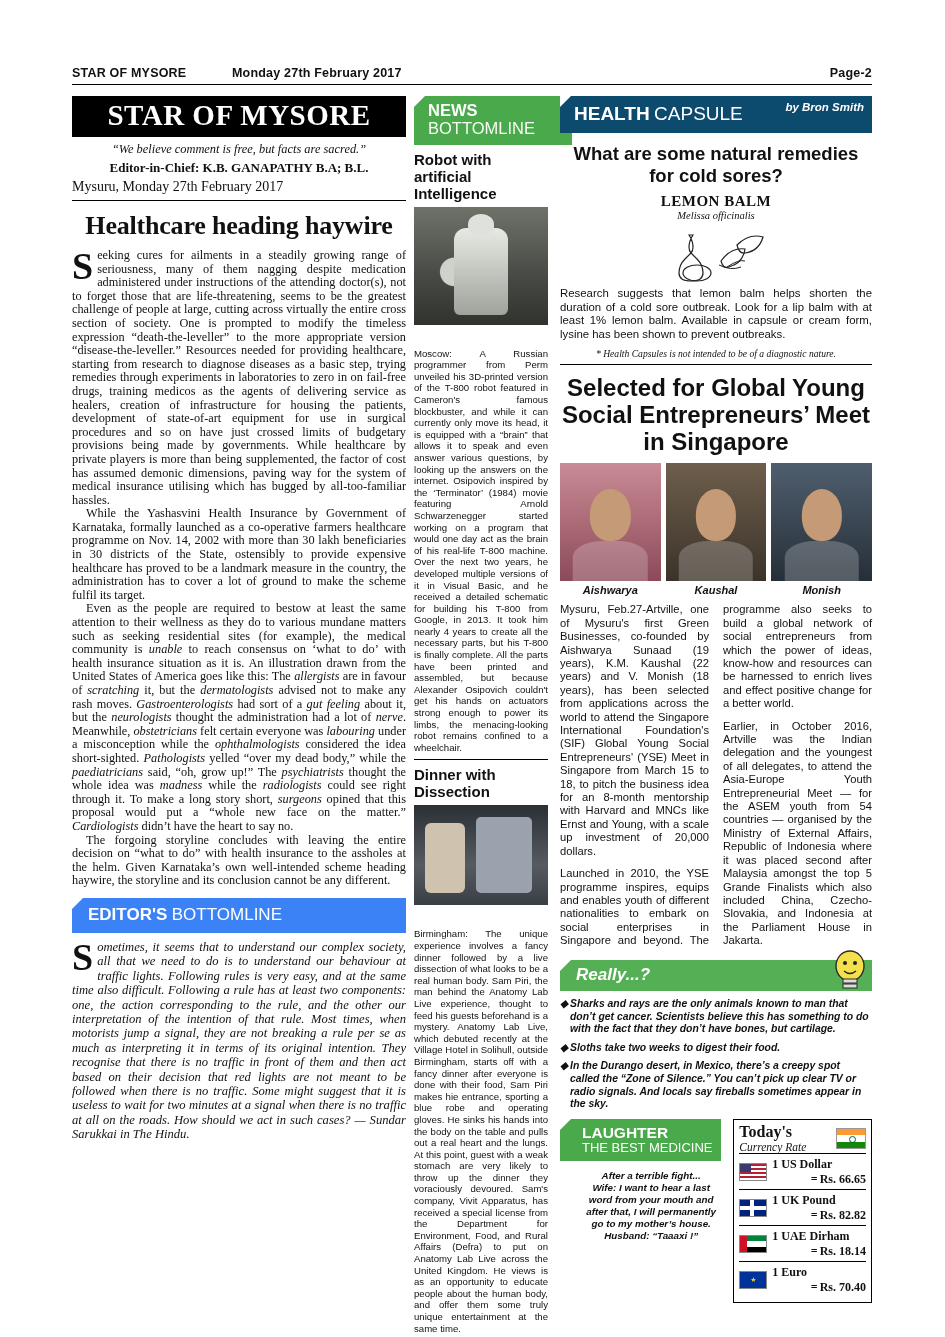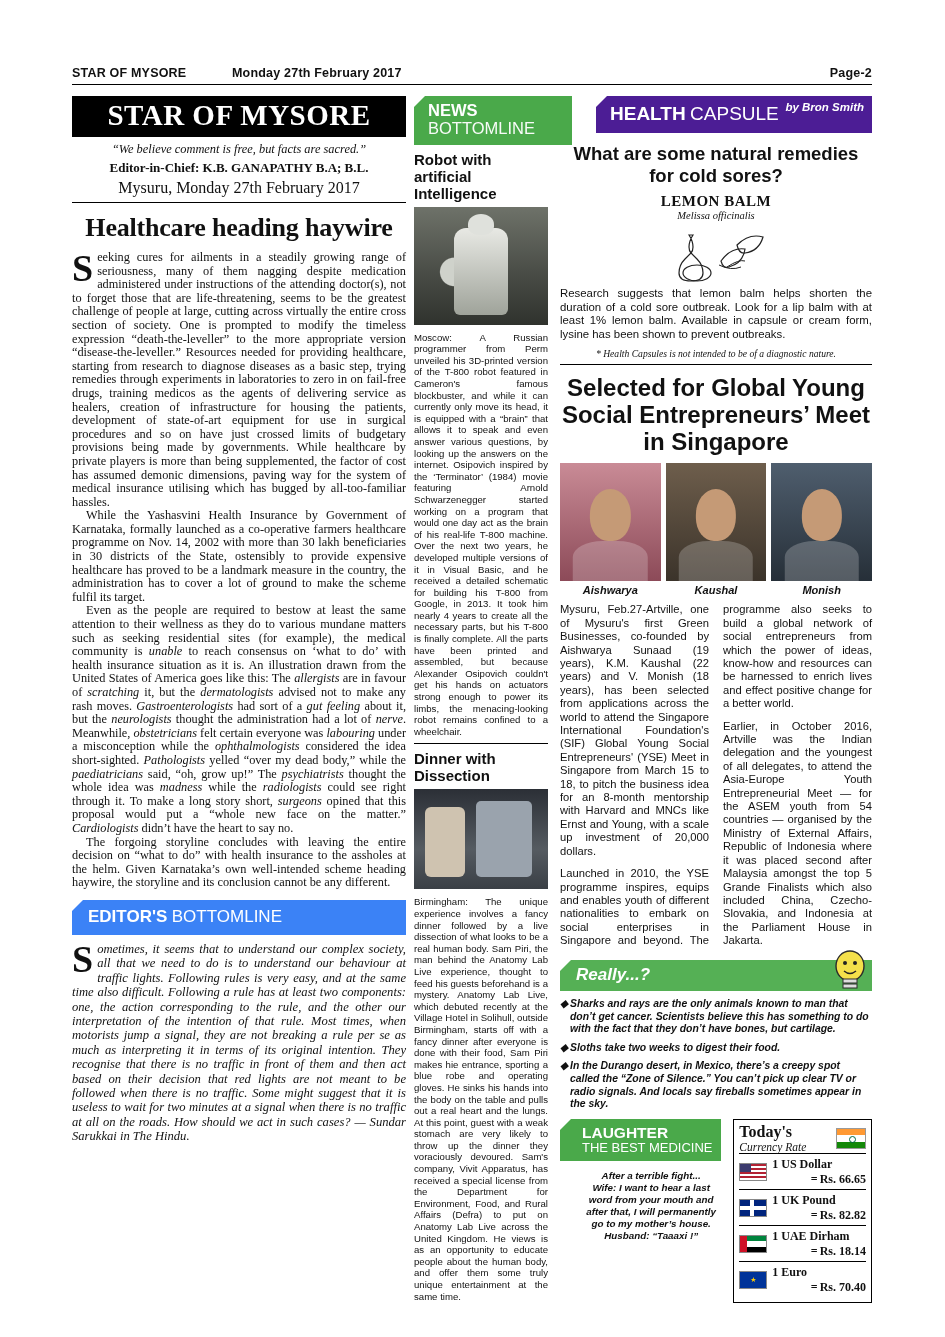--- a/index.html
+++ b/index.html
@@ -65,22 +65,21 @@
     margin-top: 5px;
     font-style: italic;
   }
   .som-editor {
     text-align: center;
     font-size: 13px;
     font-weight: bold;
     margin-top: 3px;
   }
   .som-place {
-    text-align: center;
-    font-size: 16px;
+    font-size: 14px;
     margin-top: 3px;
   }
   .hr-thin { border-top: 1px solid #000; margin-top: 5px; }
 
   h1.lead-title {
     font-size: 26px;
     font-weight: bold;
     text-align: center;
     margin: 10px 0 8px 0;
     letter-spacing: -0.2px;
@@ -118,26 +117,25 @@
     position: absolute;
     left: 0; top: 0;
     width: 0; height: 0;
     border-left: 11px solid #fff;
     border-bottom: 11px solid transparent;
   }
   .bar-green { background: #4aa94a; }
 
   .sparklers-bar { width: 134px; }
   .health-bar {
-    background: #4c1d95;
+    background: #0c4a6e;
     color: #fff;
     font-family: "Liberation Sans", sans-serif;
     padding: 7px 10px 8px 14px;
     position: relative;
-    margin-left: 36px;
   }
   .health-bar .h1 { font-weight: bold; font-size: 19px; }
   .health-bar .h2 { font-size: 19px; }
   .health-by {
     position: absolute;
     right: 8px; bottom: 20px;
     font-size: 11.5px;
     font-style: italic;
     font-weight: bold;
   }
@@ -155,21 +153,21 @@
     display: block;
     background: #8d8f8a;
     position: relative;
     overflow: hidden;
   }
   .cap-text {
     font-family: "Liberation Sans", sans-serif;
     font-size: 9.6px;
     line-height: 11.6px;
     text-align: justify;
-    margin-top: 7px;
+    margin-top: 23px;
   }
   .col2-rule { border-top: 1px solid #000; margin: 6px 0 0 0; }
 
   
   .health-q {
     text-align: center;
     font-family: "Liberation Sans", sans-serif;
     font-weight: bold;
     font-size: 18.5px;
     line-height: 22px;

